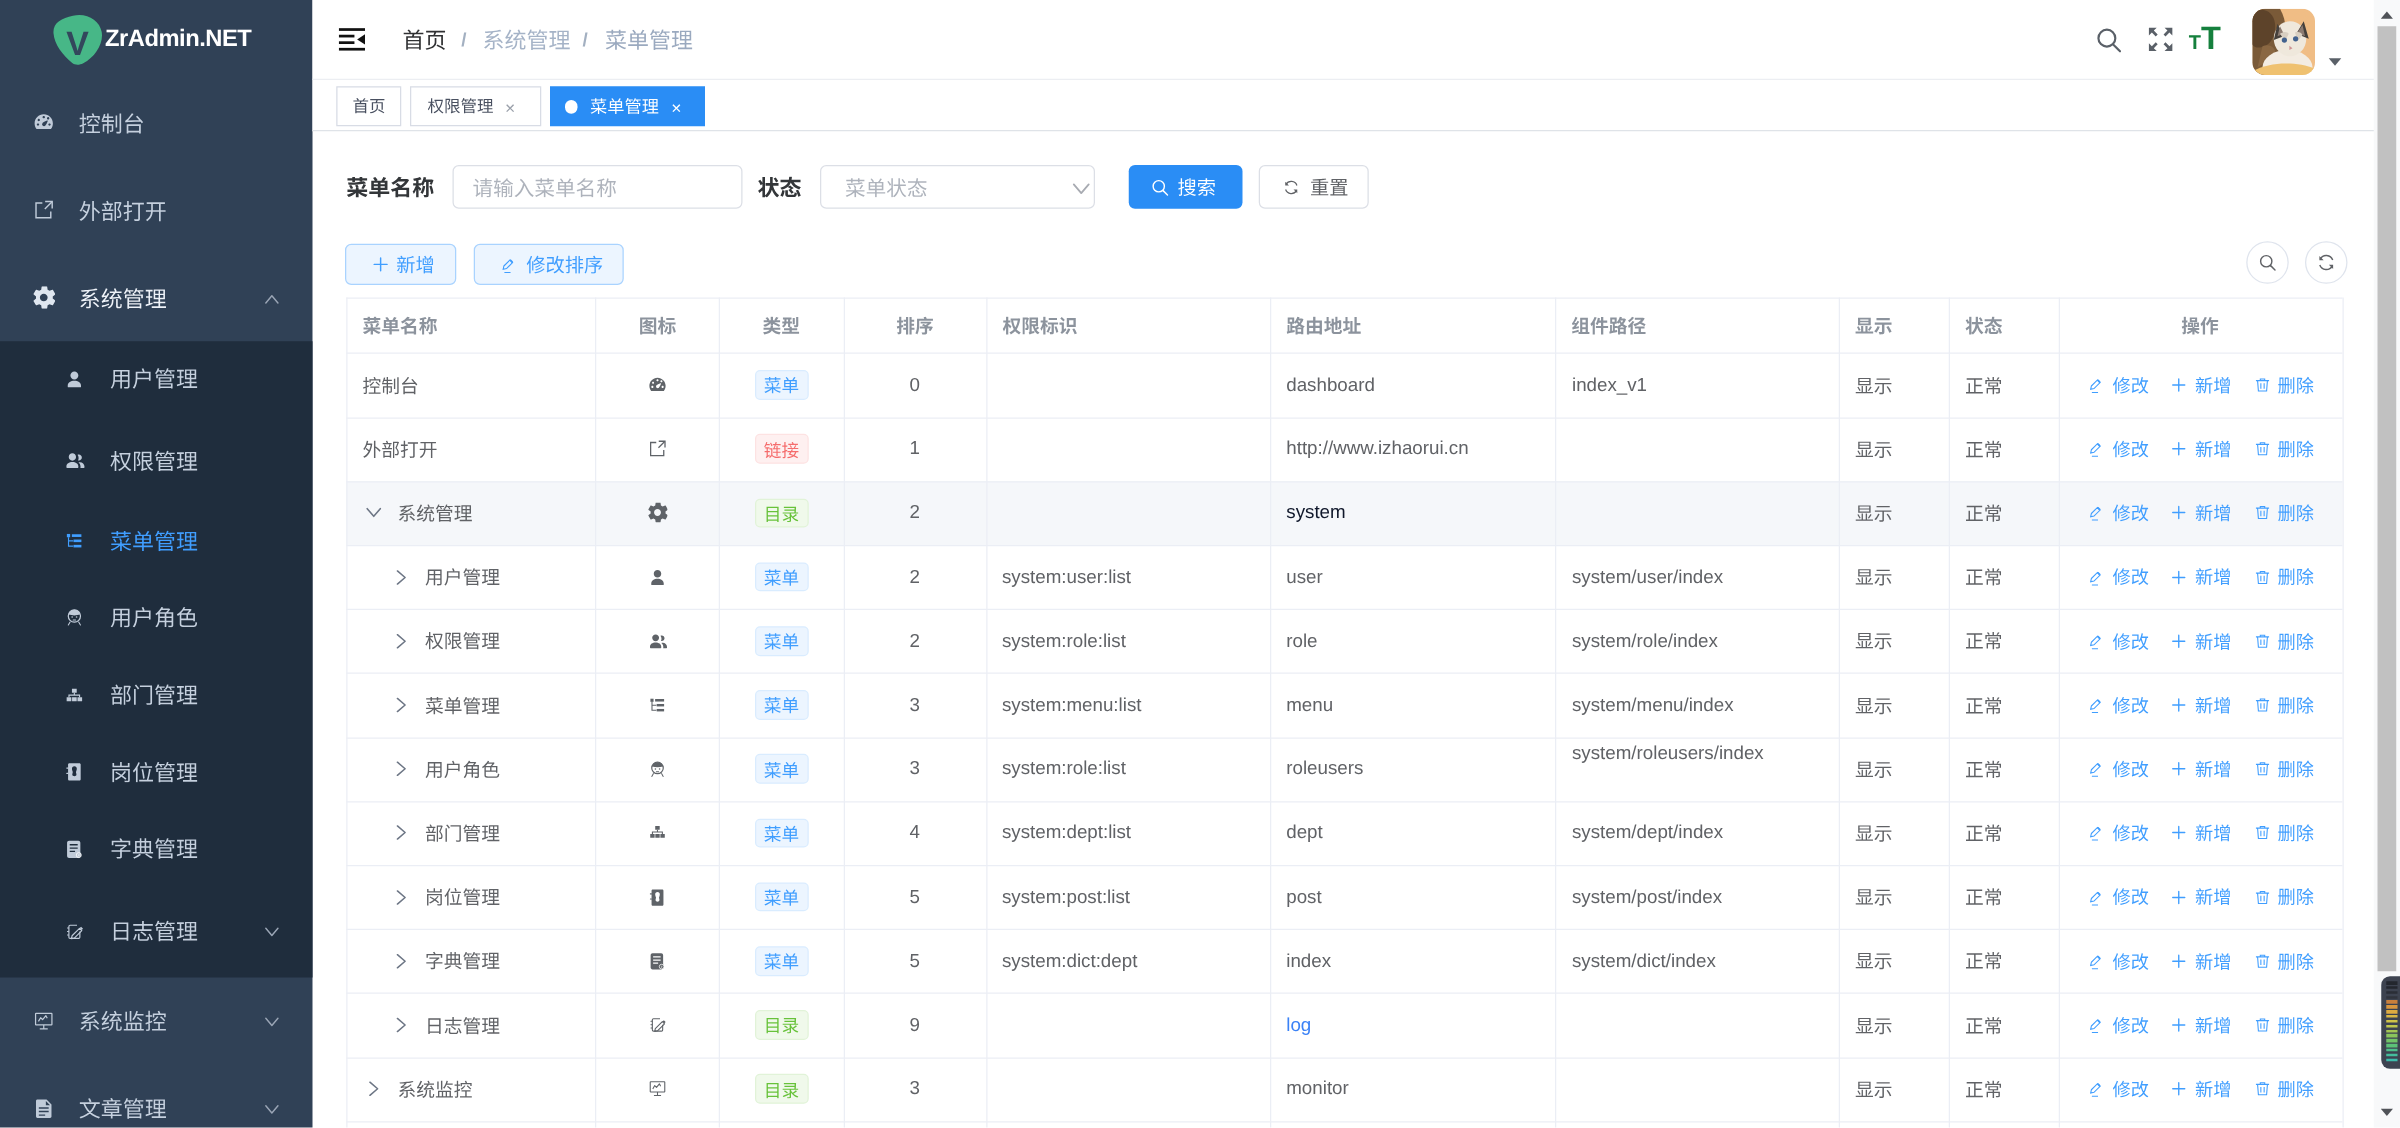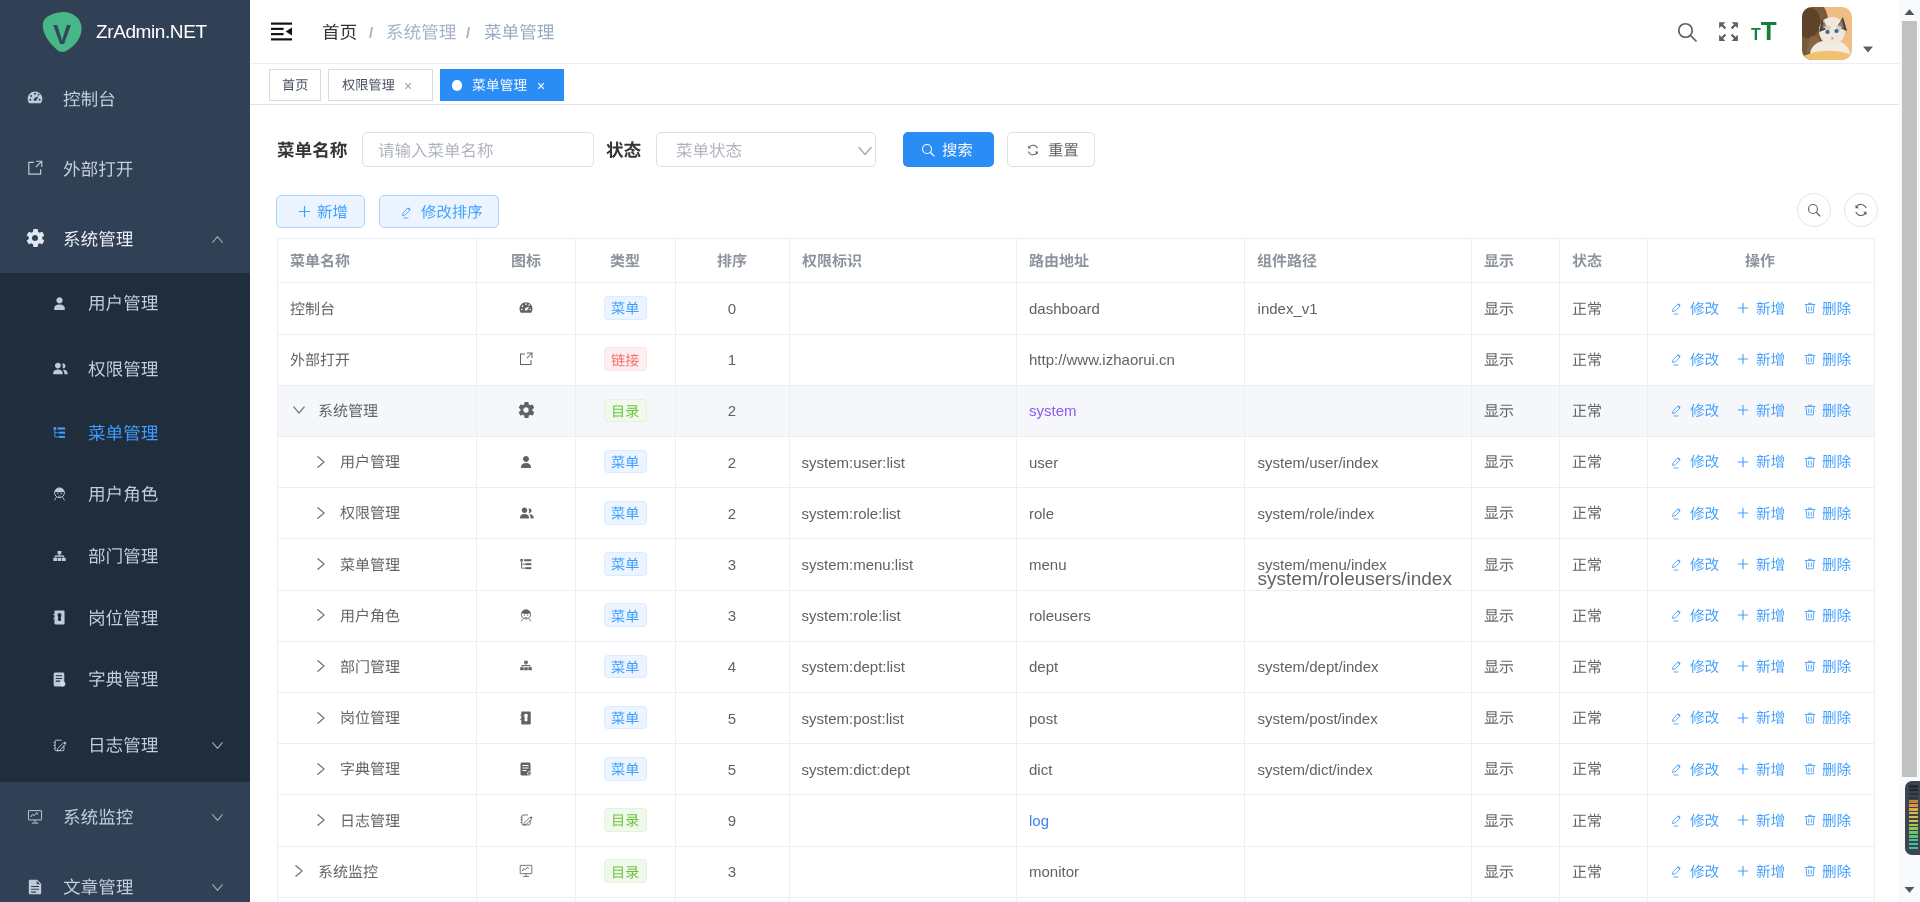--- a/index.html
+++ b/index.html
@@ -97,21 +97,21 @@
       <path id="b9650" d="M77 810H317V703H181V-86H77ZM296 810H315L332 815L411 770Q391 707 368 637Q346 566 324 508Q369 448 383 396Q397 343 397 299Q397 250 387 217Q376 185 352 166Q340 157 325 152Q311 147 295 144Q281 142 264 142Q247 142 229 142Q229 163 222 193Q215 223 203 245Q217 244 227 243Q238 243 247 244Q263 244 274 252Q284 258 287 274Q291 290 291 312Q291 348 278 395Q265 442 222 495Q233 529 243 568Q254 607 264 646Q274 685 282 719Q291 754 296 777ZM496 809H895V348H496V452H778V706H496ZM504 629H844V532H504ZM705 409Q725 321 760 244Q795 168 848 109Q902 51 975 18Q962 6 947 -12Q931 -30 918 -50Q904 -69 895 -86Q815 -41 759 29Q704 98 667 191Q631 283 607 391ZM875 339 953 254Q926 233 895 210Q865 187 835 168Q806 148 780 133L718 208Q741 224 771 246Q800 268 827 293Q855 317 875 339ZM444 -92 434 12 483 50 697 96Q697 71 698 39Q699 7 702 -13Q629 -31 582 -44Q535 -57 508 -65Q481 -74 467 -80Q453 -87 444 -92ZM444 -92Q440 -79 431 -61Q422 -43 412 -26Q402 -8 393 2Q409 11 424 32Q440 54 440 89V809H557V16Q557 16 545 9Q534 2 518 -10Q501 -21 484 -36Q467 -50 456 -65Q444 -80 444 -92Z"></path>
     </defs>
   </svg>
 <div id="app2" class="a" style="left:0;top:0;width:1920px;height:902px">
 <div id="app">
       <div class="a" style="left:0;top:0;width:250px;height:902px;background:#304156">
         <svg class="a" style="left:42px;top:11px" width="41" height="44" viewBox="0 0 100 106">
           <path fill="#47b787" d="M40 3C66-3 92 11 96 35c4 23-13 49-36 61-8 4-16 4-22-1C20 80 4 60 2 38 0 17 17 8 40 3z"></path>
           <text x="49" y="79" font-size="66" font-weight="700" fill="#33475c" text-anchor="middle" font-family="Liberation Sans">V</text>
         </svg>
-        <div class="a t" style="font-size:19px;color:#fff;font-weight:400;letter-spacing:-0.4px;left:96px;top:32px;transform:translateY(-50%);">ZrAdmin.NET</div>
+        <div class="a t" style="font-size:19px;color:#fff;font-weight:700;letter-spacing:-0.4px;left:84px;top:32px;transform:translateY(-50%);">ZrAdmin.NET</div>
         <svg class="a" style="left:26px;top:89px" width="18" height="18" viewBox="0 0 1024 1024">
           <path fill="#c0cbd9" d="M512 138C282 138 96 324 96 554c0 98 34 188 91 259h650c57-71 91-161 91-259 0-230-186-416-416-416zm0 76c30 0 54 24 54 54s-24 54-54 54-54-24-54-54 24-54 54-54zM250 662c-30 0-54-24-54-54s24-54 54-54 54 24 54 54-24 54-54 54zm74-226c-21 21-56 21-77 0s-21-56 0-77 56-21 77 0 21 56 0 77zm262 218c-34 34-90 34-124 0s-34-90 0-124c24-24 212-120 230-102s-82 202-106 226zm88-295c-21-21-21-56 0-77s56-21 77 0 21 56 0 77-56 21-77 0zm100 303c-30 0-54-24-54-54s24-54 54-54 54 24 54 54-24 54-54 54z"></path>
         </svg>
         <svg class="a" style="left:63px;top:90.2px;" width="52.8" height="17.6" viewBox="0 0 52.8 17.6" fill="#c5d0de">
           <use href="#r63a7" transform="translate(0,15.488) scale(0.0176,-0.0176)"></use>
           <use href="#r5236" transform="translate(17.6,15.488) scale(0.0176,-0.0176)"></use>
           <use href="#r53f0" transform="translate(35.2,15.488) scale(0.0176,-0.0176)"></use>
         </svg>
         <svg class="a" style="left:26px;top:159px" width="18" height="18" viewBox="0 0 1024 1024">
           <g fill="none" stroke="#c0cbd9" stroke-width="66">
@@ -622,21 +622,21 @@
     </svg>
     <svg class="a" style="left:517.5px;top:402.4px" width="16" height="16" viewBox="0 0 1024 1024">
       <path fill="#5f6368" d="M921 562c2-16 3-33 3-50s-1-34-3-50l108-84c10-8 12-22 6-33l-102-177c-6-11-20-15-31-11l-127 51c-27-20-55-37-87-50l-19-135c-2-12-12-21-25-21H440c-13 0-23 9-25 21l-19 135c-31 13-60 30-87 50l-127-51c-12-5-25 0-31 11L49 345c-6 11-4 25 6 33l108 84c-2 16-3 33-3 50s1 34 3 50L55 646c-10 8-12 22-6 33l102 177c6 11 20 15 31 11l127-51c27 20 55 37 87 50l19 135c2 12 12 21 25 21h204c13 0 23-9 25-21l19-135c31-13 60-30 87-50l127 51c12 5 25 0 31-11l102-177c6-11 4-25-6-33l-108-84zM512 688c-97 0-176-79-176-176s79-176 176-176 176 79 176 176-79 176-176 176z"></path>
     </svg>
     <div class="a" style="left:603.5px;top:398.65px;width:43.5px;height:23.5px;background:#f0f9eb;border:1px solid #e1f3d8;border-radius:4px"></div>
     <svg class="a" style="left:611.05px;top:403.8px;" width="28.4" height="14.2" viewBox="0 0 28.4 14.2" fill="#67c23a">
       <use href="#r76ee" transform="translate(0,12.496) scale(0.0142,-0.0142)"></use>
       <use href="#r5f55" transform="translate(14.2,12.496) scale(0.0142,-0.0142)"></use>
     </svg>
     <div class="a t" style="font-size:15px;color:#606266;left:731.85px;top:410.4px;transform:translate(-50%,-50%);">2</div>
-    <div class="a t" style="font-size:15px;color:#8b5cf6;left:1029px;top:410.4px;transform:translateY(-50%);">system</div>
+    <div class="a t" style="font-size:15px;color:#0f172a;left:1029px;top:410.4px;transform:translateY(-50%);">system</div>
     <svg class="a" style="left:1483.5px;top:402.9px;" width="30" height="15" viewBox="0 0 30 15" fill="#606266">
       <use href="#r663e" transform="translate(0,13.2) scale(0.015,-0.015)"></use>
       <use href="#r793a" transform="translate(15,13.2) scale(0.015,-0.015)"></use>
     </svg>
     <svg class="a" style="left:1572px;top:402.9px;" width="30" height="15" viewBox="0 0 30 15" fill="#606266">
       <use href="#r6b63" transform="translate(0,13.2) scale(0.015,-0.015)"></use>
       <use href="#r5e38" transform="translate(15,13.2) scale(0.015,-0.015)"></use>
     </svg>
     <svg class="a" style="left:1669px;top:403.4px" width="14" height="14" viewBox="0 0 1024 1024">
       <path fill="none" stroke="#409eff" stroke-width="64" d="M300 570 656 214l154 154-356 356-196 42z"></path>
@@ -859,21 +859,21 @@
       </g>
     </svg>
     <div class="a" style="left:603.5px;top:603.45px;width:43.5px;height:23.5px;background:#ecf5ff;border:1px solid #d9ecff;border-radius:4px"></div>
     <svg class="a" style="left:611.05px;top:608.6px;" width="28.4" height="14.2" viewBox="0 0 28.4 14.2" fill="#409eff">
       <use href="#r83dc" transform="translate(0,12.496) scale(0.0142,-0.0142)"></use>
       <use href="#r5355" transform="translate(14.2,12.496) scale(0.0142,-0.0142)"></use>
     </svg>
     <div class="a t" style="font-size:15px;color:#606266;left:731.85px;top:615.2px;transform:translate(-50%,-50%);">3</div>
     <div class="a t" style="font-size:15px;color:#606266;left:801.5px;top:615.2px;transform:translateY(-50%);">system:role:list</div>
     <div class="a t" style="font-size:15px;color:#606266;left:1029px;top:615.2px;transform:translateY(-50%);">roleusers</div>
-    <div class="a t" style="font-size:19px;color:#606266;left:1257.6px;top:579px;transform:translateY(-50%);">system/roleusers/index</div>
+    <div class="a t" style="font-size:15px;color:#606266;left:1257.6px;top:603px;transform:translateY(-50%);">system/roleusers/index</div>
     <svg class="a" style="left:1483.5px;top:607.7px;" width="30" height="15" viewBox="0 0 30 15" fill="#606266">
       <use href="#r663e" transform="translate(0,13.2) scale(0.015,-0.015)"></use>
       <use href="#r793a" transform="translate(15,13.2) scale(0.015,-0.015)"></use>
     </svg>
     <svg class="a" style="left:1572px;top:607.7px;" width="30" height="15" viewBox="0 0 30 15" fill="#606266">
       <use href="#r6b63" transform="translate(0,13.2) scale(0.015,-0.015)"></use>
       <use href="#r5e38" transform="translate(15,13.2) scale(0.015,-0.015)"></use>
     </svg>
     <svg class="a" style="left:1669px;top:608.2px" width="14" height="14" viewBox="0 0 1024 1024">
       <path fill="none" stroke="#409eff" stroke-width="64" d="M300 570 656 214l154 154-356 356-196 42z"></path>
@@ -1035,21 +1035,21 @@
       <circle cx="724" cy="788" r="120" fill="#5f6368" stroke="#fff" stroke-width="40"></circle>
       <path d="M724 740v96m-12-8 48-44" stroke="#fff" stroke-width="28" fill="none"></path>
     </svg>
     <div class="a" style="left:603.5px;top:757.05px;width:43.5px;height:23.5px;background:#ecf5ff;border:1px solid #d9ecff;border-radius:4px"></div>
     <svg class="a" style="left:611.05px;top:762.2px;" width="28.4" height="14.2" viewBox="0 0 28.4 14.2" fill="#409eff">
       <use href="#r83dc" transform="translate(0,12.496) scale(0.0142,-0.0142)"></use>
       <use href="#r5355" transform="translate(14.2,12.496) scale(0.0142,-0.0142)"></use>
     </svg>
     <div class="a t" style="font-size:15px;color:#606266;left:731.85px;top:768.8px;transform:translate(-50%,-50%);">5</div>
     <div class="a t" style="font-size:15px;color:#606266;left:801.5px;top:768.8px;transform:translateY(-50%);">system:dict:dept</div>
-    <div class="a t" style="font-size:15px;color:#606266;left:1029px;top:768.8px;transform:translateY(-50%);">dict</div>
+    <div class="a t" style="font-size:15px;color:#606266;left:1029px;top:768.8px;transform:translateY(-50%);">index</div>
     <div class="a t" style="font-size:15px;color:#606266;left:1257.6px;top:768.8px;transform:translateY(-50%);">system/dict/index</div>
     <svg class="a" style="left:1483.5px;top:761.3px;" width="30" height="15" viewBox="0 0 30 15" fill="#606266">
       <use href="#r663e" transform="translate(0,13.2) scale(0.015,-0.015)"></use>
       <use href="#r793a" transform="translate(15,13.2) scale(0.015,-0.015)"></use>
     </svg>
     <svg class="a" style="left:1572px;top:761.3px;" width="30" height="15" viewBox="0 0 30 15" fill="#606266">
       <use href="#r6b63" transform="translate(0,13.2) scale(0.015,-0.015)"></use>
       <use href="#r5e38" transform="translate(15,13.2) scale(0.015,-0.015)"></use>
     </svg>
     <svg class="a" style="left:1669px;top:761.8px" width="14" height="14" viewBox="0 0 1024 1024">

